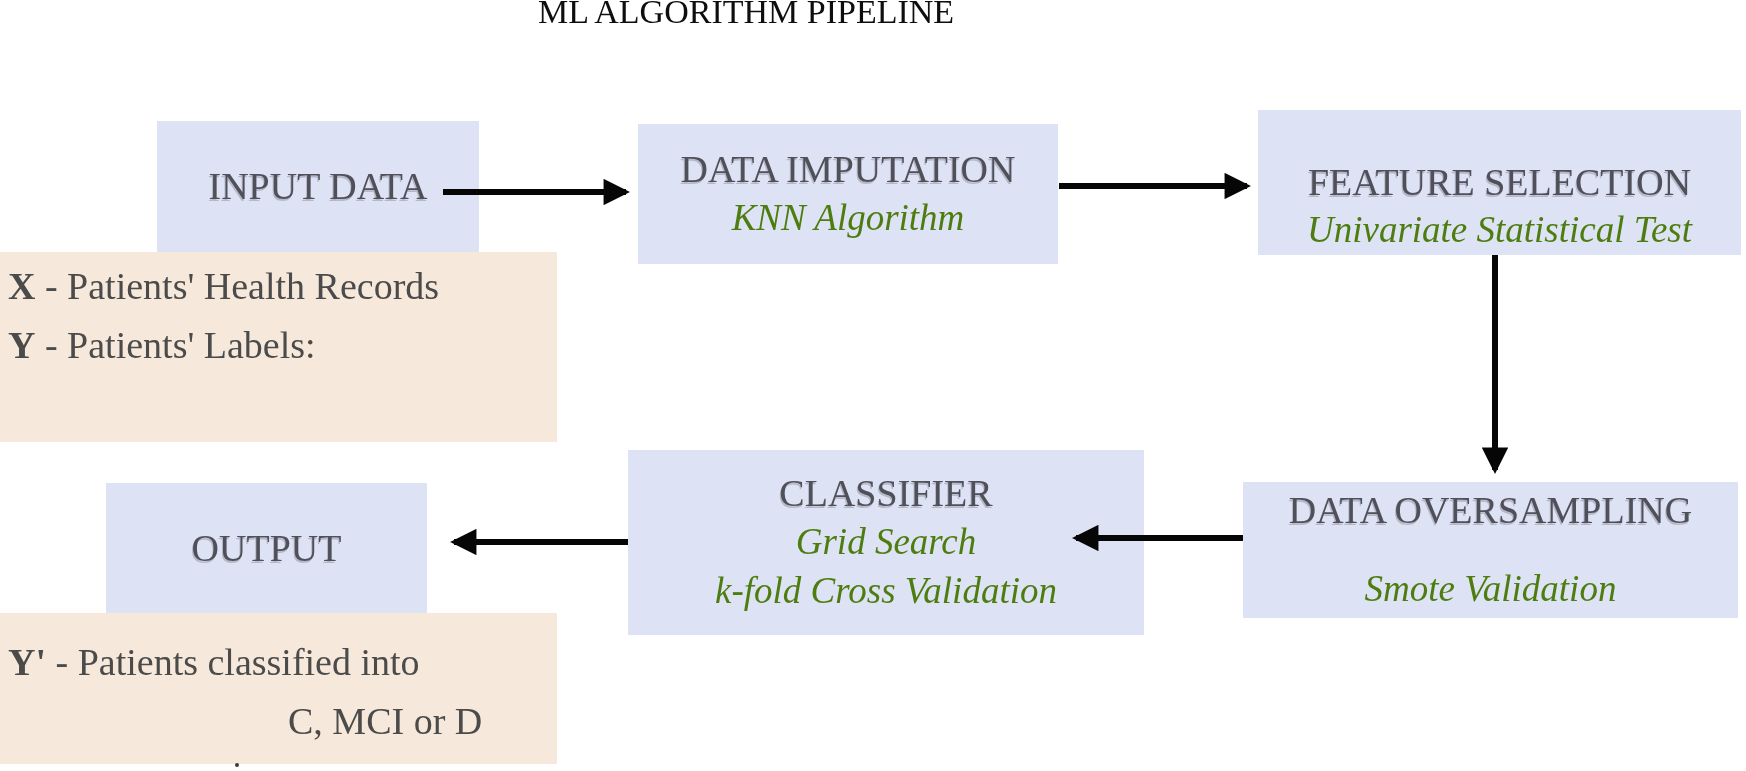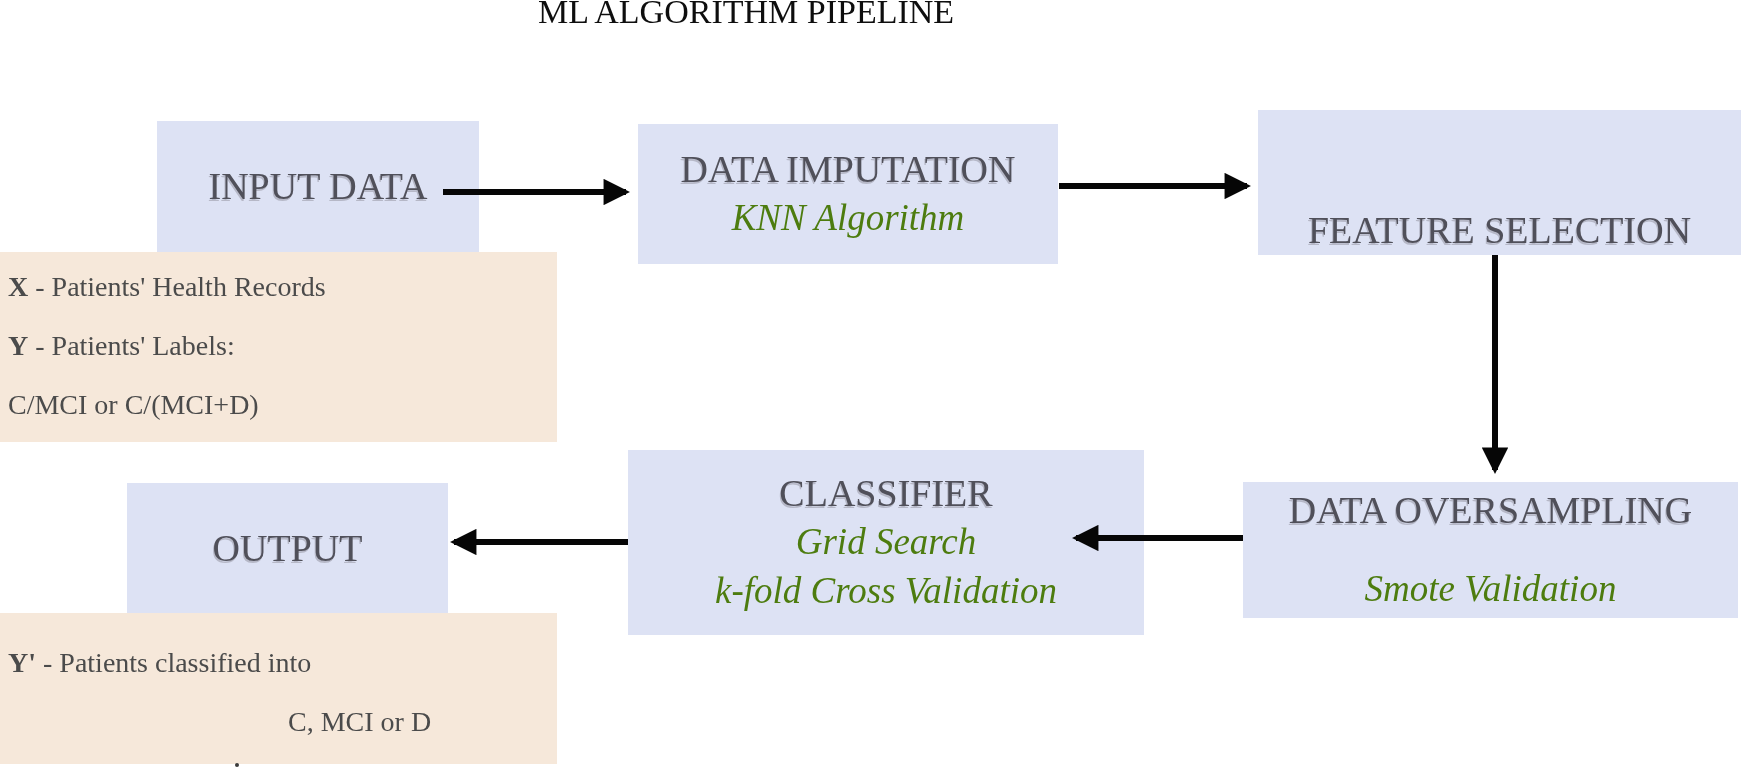--- a/index.html
+++ b/index.html
@@ -26,26 +26,26 @@
     text-shadow:-1px 2px 0 rgba(150,150,162,0.55);
   }
   .node-sub{
     font-size:37px;line-height:1.32;font-style:italic;color:#4d7c0f;white-space:nowrap;
   }
   .node-input        {left:121px;top:121px;width:322px;height:131px;margin-left:36px;}
   .node-imputation   {left:638px;top:124px;width:420px;height:140px;}
   .node-selection    {left:1258px;top:110px;width:483px;height:145px;justify-content:flex-end;}
   .node-oversampling {left:1243px;top:482px;width:495px;height:136px;gap:31px;}
   .node-classifier   {left:628px;top:450px;width:516px;height:185px;}
-  .node-output       {left:127px;top:483px;width:321px;height:130px;}
+  .node-output       {left:106px;top:483px;width:321px;height:130px;}
   .note{
     position:absolute;
     background:#f6e8da;
     color:#4b4b4b;
-    font-size:28px;line-height:59px;
+    font-size:38px;line-height:59px;
   }
   .note-1{left:0;top:252px;width:557px;height:185px;padding-top:5px;}
   .note-2{left:0;top:613px;width:557px;height:131px;padding-top:20px;}
   .note-line{padding-left:8px;white-space:nowrap;}
   .note-line .b{font-weight:bold;}
   .note-2 .note-line-indent{padding-left:288px;}
   .arrows{position:absolute;left:0;top:0;width:1746px;height:771px;pointer-events:none;}
   .stray-dot{
     position:absolute;left:235px;top:763px;width:4px;height:4px;
     border-radius:50%;background:#3c3c3c;
@@ -62,41 +62,41 @@
     <div class="node-label">INPUT DATA</div>
   </div>
 
   <div class="node node-imputation">
     <div class="node-label">DATA IMPUTATION</div>
     <div class="node-sub">KNN Algorithm</div>
   </div>
 
   <div class="node node-selection">
     <div class="node-label">FEATURE SELECTION</div>
+    <div class="node-sub">Univariate Statistical Test</div>
   </div>
 
   <div class="node node-oversampling">
     <div class="node-label">DATA OVERSAMPLING</div>
     <div class="node-sub">Smote Validation</div>
   </div>
 
   <div class="node node-classifier">
     <div class="node-label">CLASSIFIER</div>
     <div class="node-sub">Grid Search</div>
     <div class="node-sub">k-fold Cross Validation</div>
   </div>
 
   <div class="node node-output">
     <div class="node-label">OUTPUT</div>
   </div>
 
   <div class="note note-1">
     <div class="note-line"><span class="b">X</span><span> - Patients' Health Records</span></div>
     <div class="note-line"><span class="b">Y</span><span> - Patients' Labels:</span></div>
-    <div class="note-line"><span>C/MCI or C/(MCI+D)</span></div>
   </div>
 
   <div class="note note-2">
     <div class="note-line"><span class="b">Y'</span><span> - Patients classified into</span></div>
     <div class="note-line note-line-indent"><span>C, MCI or D</span></div>
   </div>
 
   <svg class="arrows" width="1746" height="771" viewBox="0 0 1746 771" xmlns="http://www.w3.org/2000/svg">
     <defs>
       <marker id="ah" viewBox="0 0 10 10" refX="8.5" refY="5" markerWidth="4.8" markerHeight="4.4" orient="auto-start-reverse">

